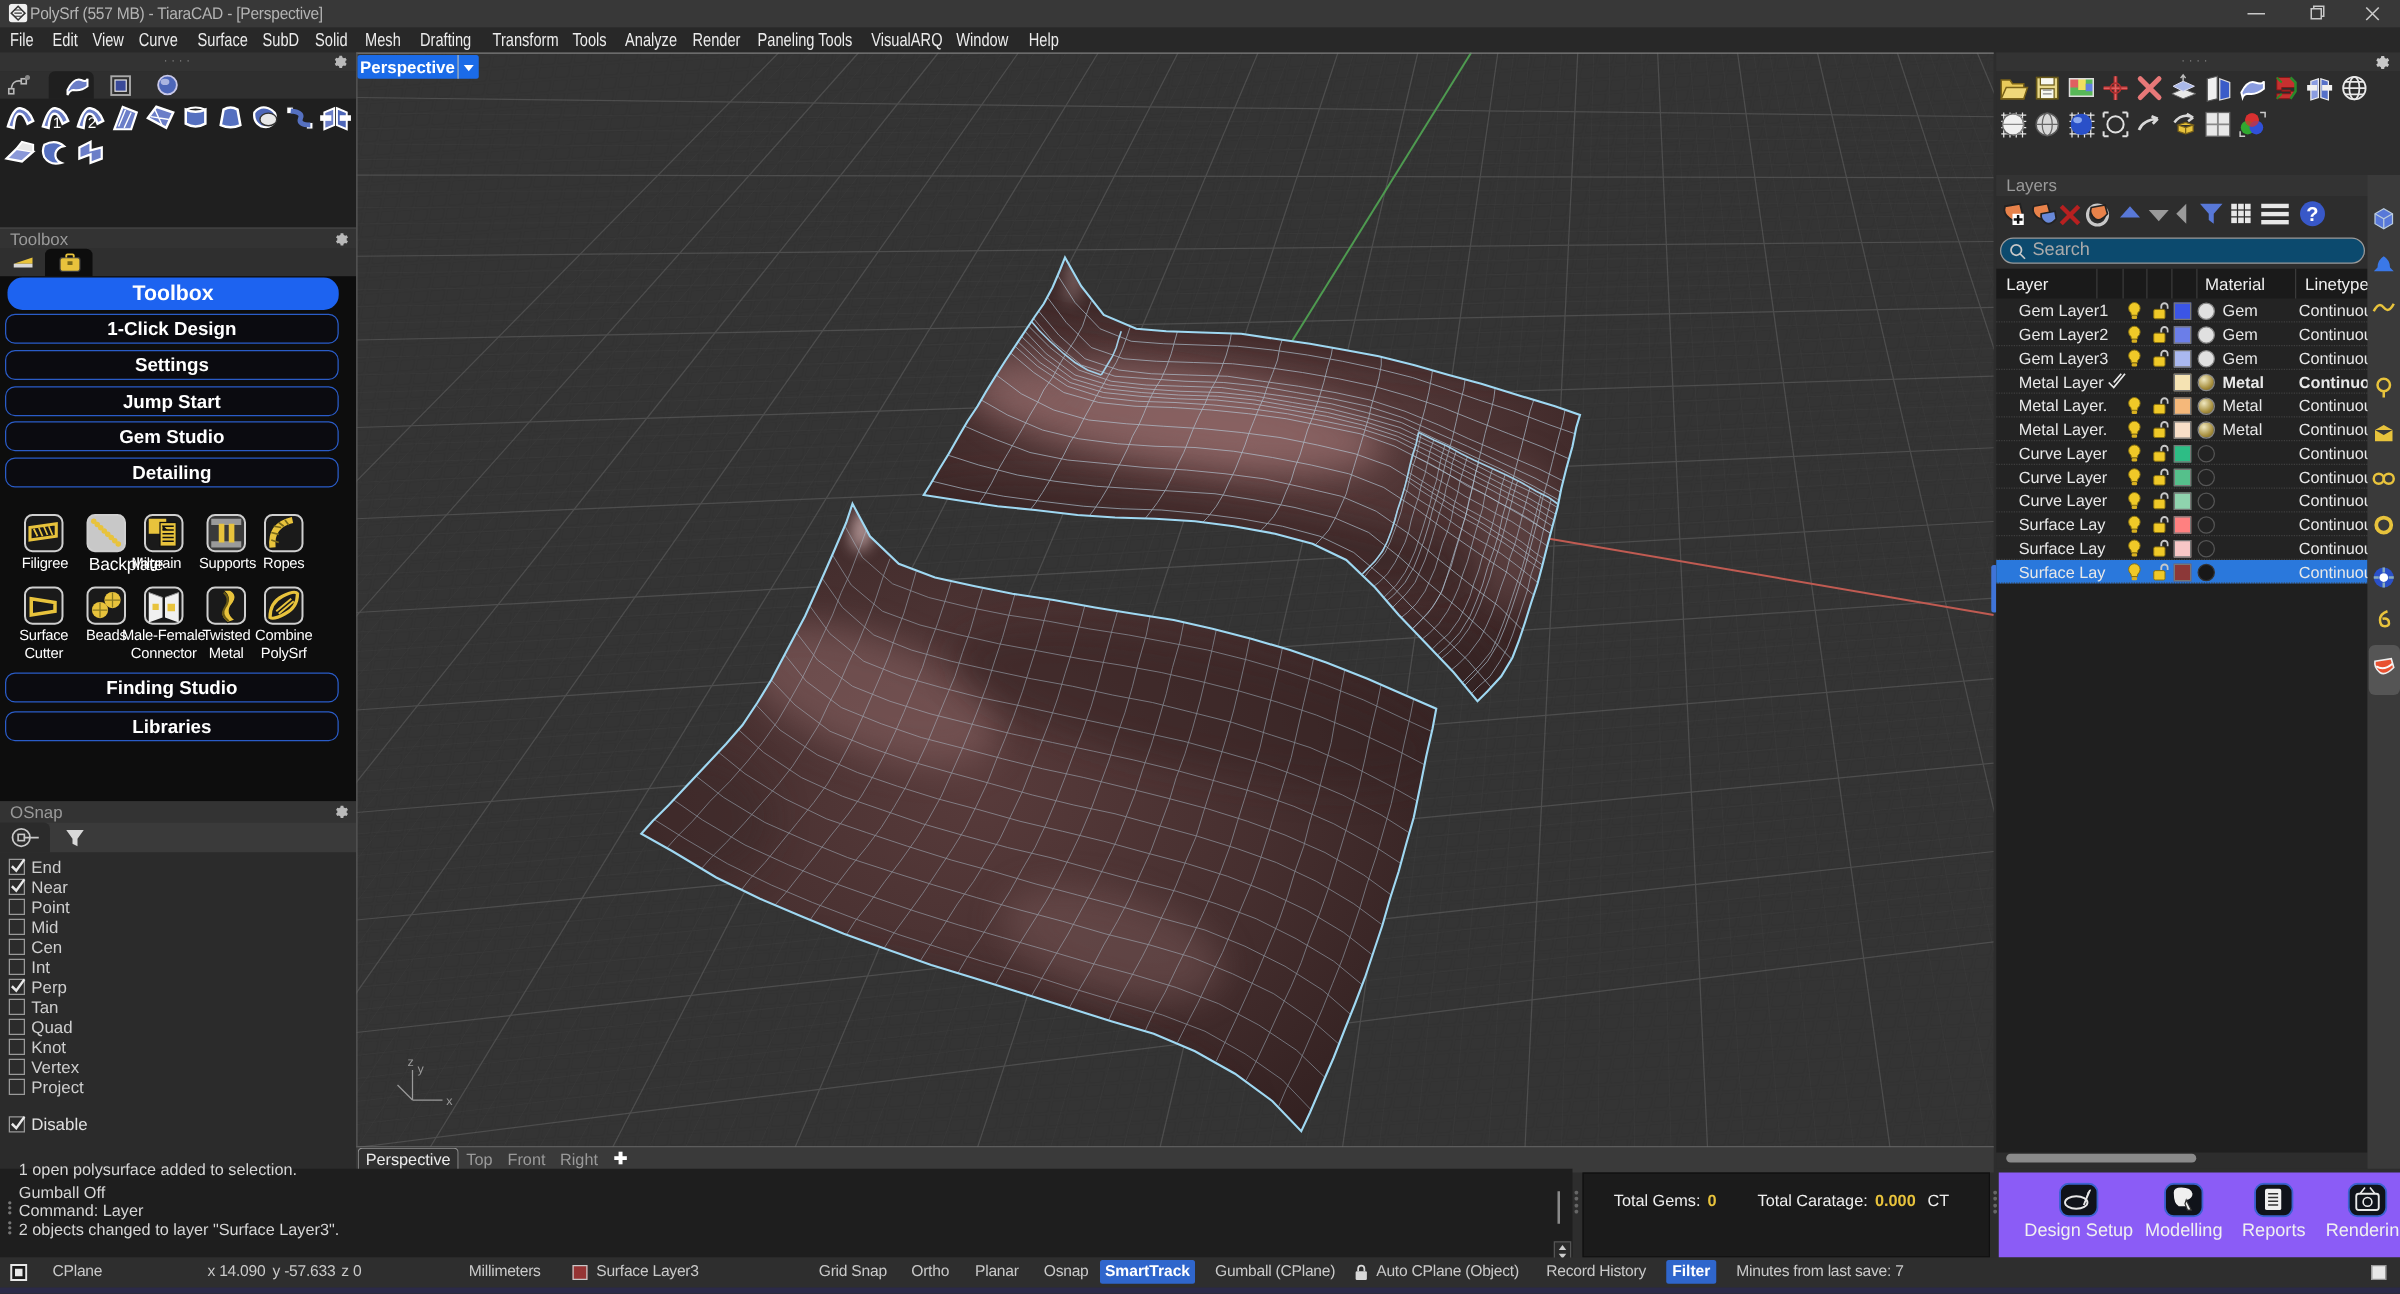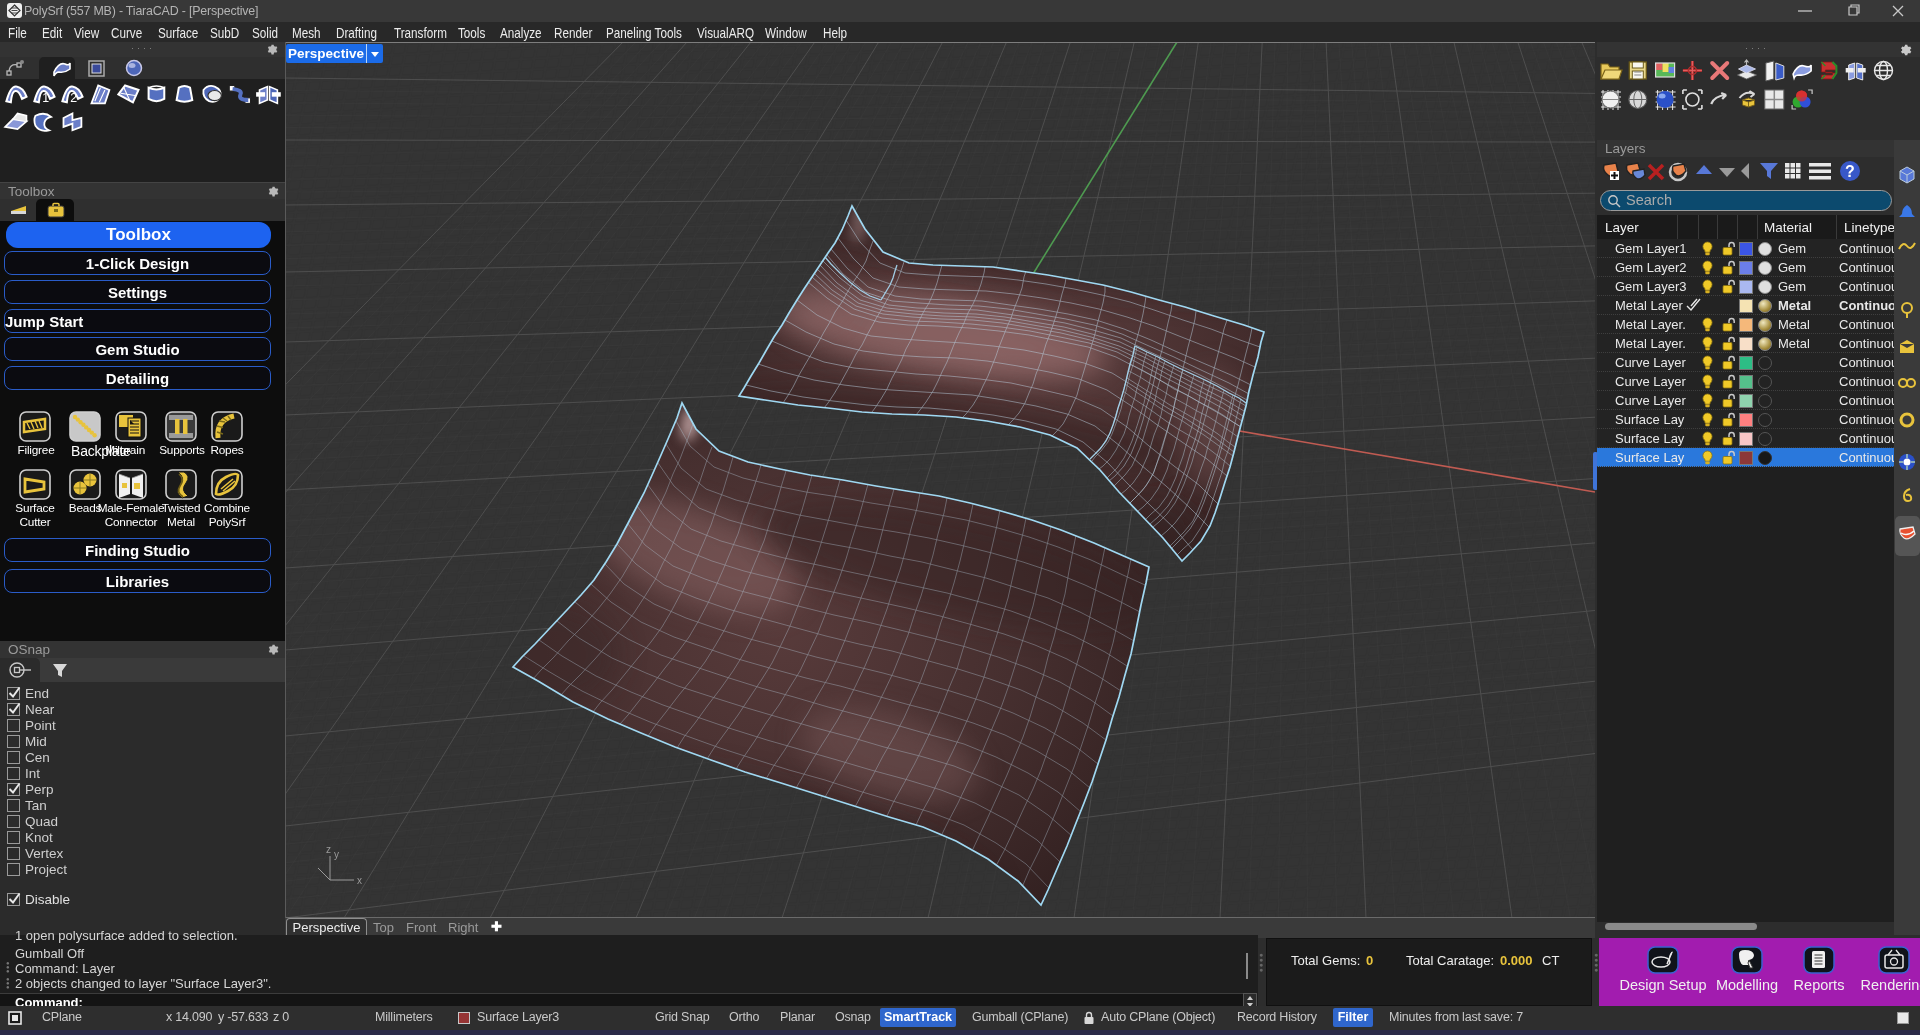--- a/index.html
+++ b/index.html
@@ -5,21 +5,21 @@
 .abs{position:absolute}
 #app{position:relative;width:1920px;height:1035px}
 #titlebar{position:absolute;left:0;top:0;width:1920px;height:22px;background:#383838;color:#b4b4b4;font-size:13.5px}
 #titlebar .ttl{position:absolute;left:24px;top:3px;letter-spacing:-0.2px;transform:scaleX(0.92);transform-origin:0 50%}
 #menubar{position:absolute;left:0;top:22px;width:1920px;height:20px;background:#282828;color:#ececec;font-size:14px}
 #menubar span{position:absolute;top:2px;font-size:15px;transform:scaleX(0.78);transform-origin:0 50%}
 #leftdock{position:absolute;left:0;top:42px;width:285px;height:893px;background:#2d2d2d}
 #rightdock{position:absolute;left:1597px;top:42px;width:323px;height:893px;background:#2d2d2d}
 #cmdarea{position:absolute;left:0;top:935px;width:1258px;height:71px;background:#1e1e1e;color:#d6d6d6;font-size:13px}
 #gems{position:absolute;left:1266px;top:938px;width:326px;height:68px;background:#1b1b1b;border:1px solid #101010;color:#eee;font-size:13px}
-#btm-btns{position:absolute;left:1599px;top:938px;width:321px;height:68px;background:#a21caf;color:#f0f0f0;font-size:14px}
+#btm-btns{position:absolute;left:1599px;top:938px;width:321px;height:68px;background:#8b5cf6;color:#f0f0f0;font-size:14px}
 #statusbar{position:absolute;left:0;top:1006px;width:1920px;height:24px;background:#2e2e2e;color:#c9c9c9;font-size:12.5px}
 #statusbar span{position:absolute;top:4px;letter-spacing:-0.2px}
 #bottomstrip{position:absolute;left:0;top:1030px;width:1920px;height:5px;background:#2b2a48}
 .chk{position:absolute;width:13px;height:13px;border:1px solid #9a9a9a;background:transparent}
 svg{display:block}
 </style></head>
 <body>
 <div id="app">
 <div id="titlebar">
  <svg class="abs" style="left:7px;top:3px" width="15" height="15" viewBox="0 0 15 15">
@@ -149,21 +149,21 @@
             <rect x="1" y="4" width="16" height="11" rx="2" fill="#e8c33c" stroke="#3a3a3a" stroke-width="1"></rect>
             <path d="M6 4 V2.5 Q6 1.5 7 1.5 L11 1.5 Q12 1.5 12 2.5 V4" fill="none" stroke="#e8c33c" stroke-width="1.5"></path>
             <rect x="7" y="7" width="4" height="3" fill="#7a6a1a"></rect>
           </g>
         </svg>
       </div>
       <div class="abs" style="left:0;top:179px;width:285px;height:420px;background:#0d0d0d">
         <div class="abs" style="left:6px;top:1px;width:265px;height:26px;background:#1d63f0;border-radius:12px;color:#fff;font-weight:bold;font-size:17px;text-align:center;line-height:25px">Toolbox</div>
         <div class="abs" style="left:4px;top:30px;width:267px;height:24px;border:1px solid #2a5cc8;border-radius:8px;background:#0b0b10;color:#fff;font-weight:bold;font-size:15px;text-align:center;line-height:23px">1-Click Design</div>
         <div class="abs" style="left:4px;top:59px;width:267px;height:24px;border:1px solid #2a5cc8;border-radius:8px;background:#0b0b10;color:#fff;font-weight:bold;font-size:15px;text-align:center;line-height:23px">Settings</div>
-        <div class="abs" style="left:4px;top:88px;width:267px;height:24px;border:1px solid #2a5cc8;border-radius:8px;background:#0b0b10;color:#fff;font-weight:bold;font-size:15px;text-align:left;line-height:23px">Jump Start</div>
+        <div class="abs" style="left:4px;top:88px;width:267px;height:24px;border:1px solid #2a5cc8;border-radius:8px;background:#0b0b10;color:#fff;font-weight:bold;font-size:15px;text-align:center;line-height:23px">Jump Start</div>
         <div class="abs" style="left:4px;top:116px;width:267px;height:24px;border:1px solid #2a5cc8;border-radius:8px;background:#0b0b10;color:#fff;font-weight:bold;font-size:15px;text-align:center;line-height:23px">Gem Studio</div>
         <div class="abs" style="left:4px;top:145px;width:267px;height:24px;border:1px solid #2a5cc8;border-radius:8px;background:#0b0b10;color:#fff;font-weight:bold;font-size:15px;text-align:center;line-height:23px">Detailing</div>
         <svg class="abs" style="left:0;top:190px" width="285px" height="230" viewBox="0 0 285 230">
           <g transform="translate(20,1)">
             <rect x="0" y="0" width="30" height="29" rx="6" fill="#1a1a1a" stroke="#cfcfcf" stroke-width="1.6"></rect>
             <path d="M4 10 L25 7 L25 17 L4 20 Z" fill="none" stroke="#e8c33c" stroke-width="2.5"></path>
             <path d="M7 11 l3 6 M11 10 l3 7 M15 9 l3 7 M19 9 l3 7" stroke="#e8c33c" stroke-width="1.4"></path>
           </g>
           <g transform="translate(70,1)">
             <rect x="0" y="0" width="30" height="29" rx="6" fill="#c8c8c8" stroke="#cfcfcf" stroke-width="1.6"></rect>
@@ -998,23 +998,20 @@
         </svg>
       </div>
     </div>
 <div id="cmdarea">
  <div class="abs" style="left:6px;top:26px;width:3px;height:12px;color:#777;font-size:6px;line-height:4px">●<br>●<br>●</div>
       <div class="abs" style="left:6px;top:42px;width:3px;height:12px;color:#777;font-size:6px;line-height:4px">●<br>●<br>●</div>
  <div style="position:absolute;left:15px;top:-7px">1 open polysurface added to selection.</div>
  <div style="position:absolute;left:15px;top:11px">Gumball Off</div>
  <div style="position:absolute;left:15px;top:26px">Command: Layer</div>
  <div style="position:absolute;left:15px;top:41px">2 objects changed to layer "Surface Layer3".</div>
- <div style="position:absolute;left:0;top:58px;width:1243px;height:17px;background:#141414;border-top:1px solid #3c3c3c">
-        <b style="position:absolute;left:15px;top:1px;color:#fff">Command:</b>
-      </div>
  <div class="abs" style="left:1246px;top:18px;width:2px;height:26px;background:#8a8a8a"></div>
  <div class="abs" style="left:1243px;top:58px;width:14px;height:17px;background:#2a2a2a;border:1px solid #555">
         <svg width="12" height="15" viewBox="0 0 12 15">
           <path d="M6 2 L9 6 L3 6 Z" fill="#ccc"></path>
           <path d="M6 13 L9 9 L3 9 Z" fill="#ccc"></path>
         </svg>
       </div>
 </div>
 <div id="gems">
  <span class="abs" style="left:24px;top:14px">Total Gems:</span>

